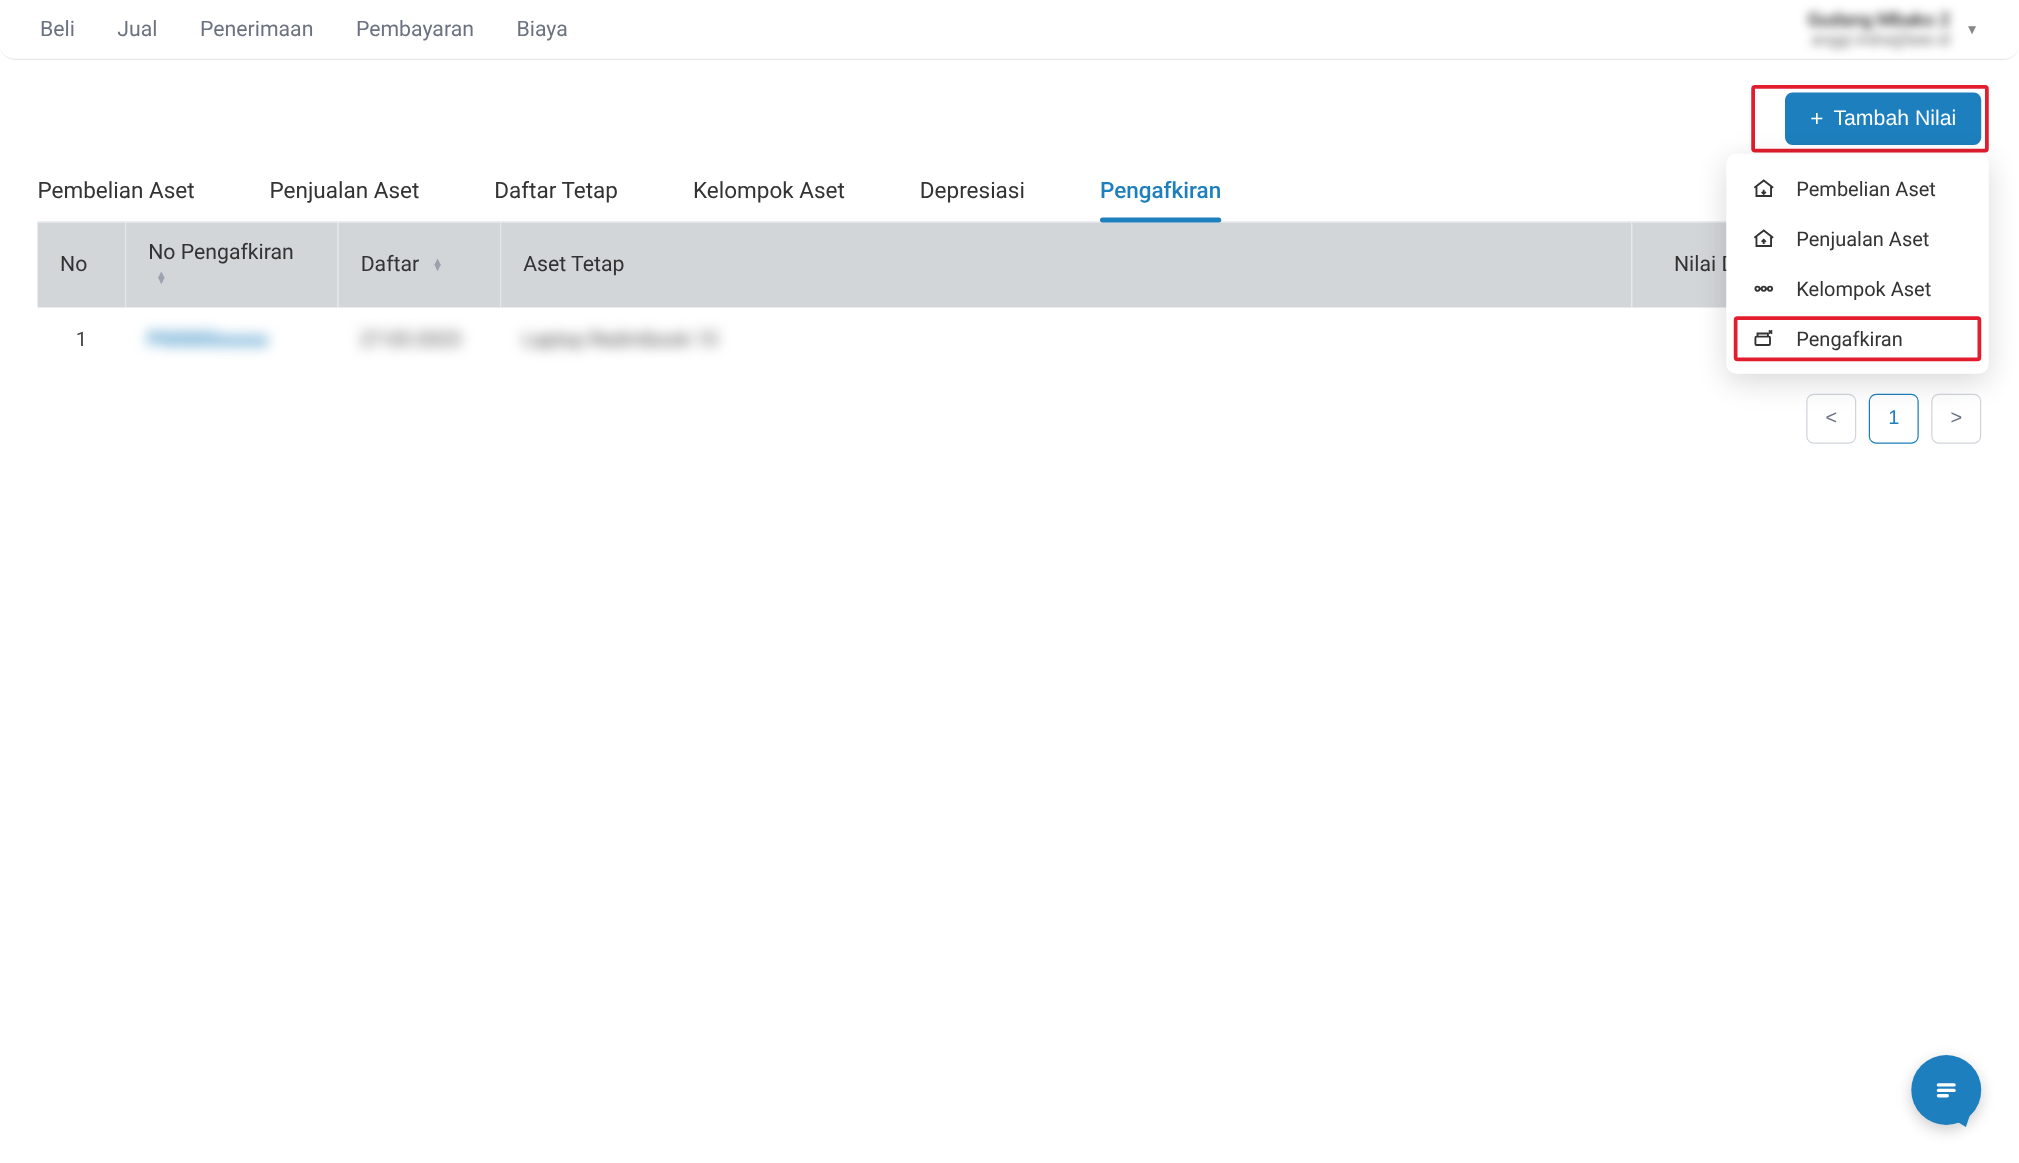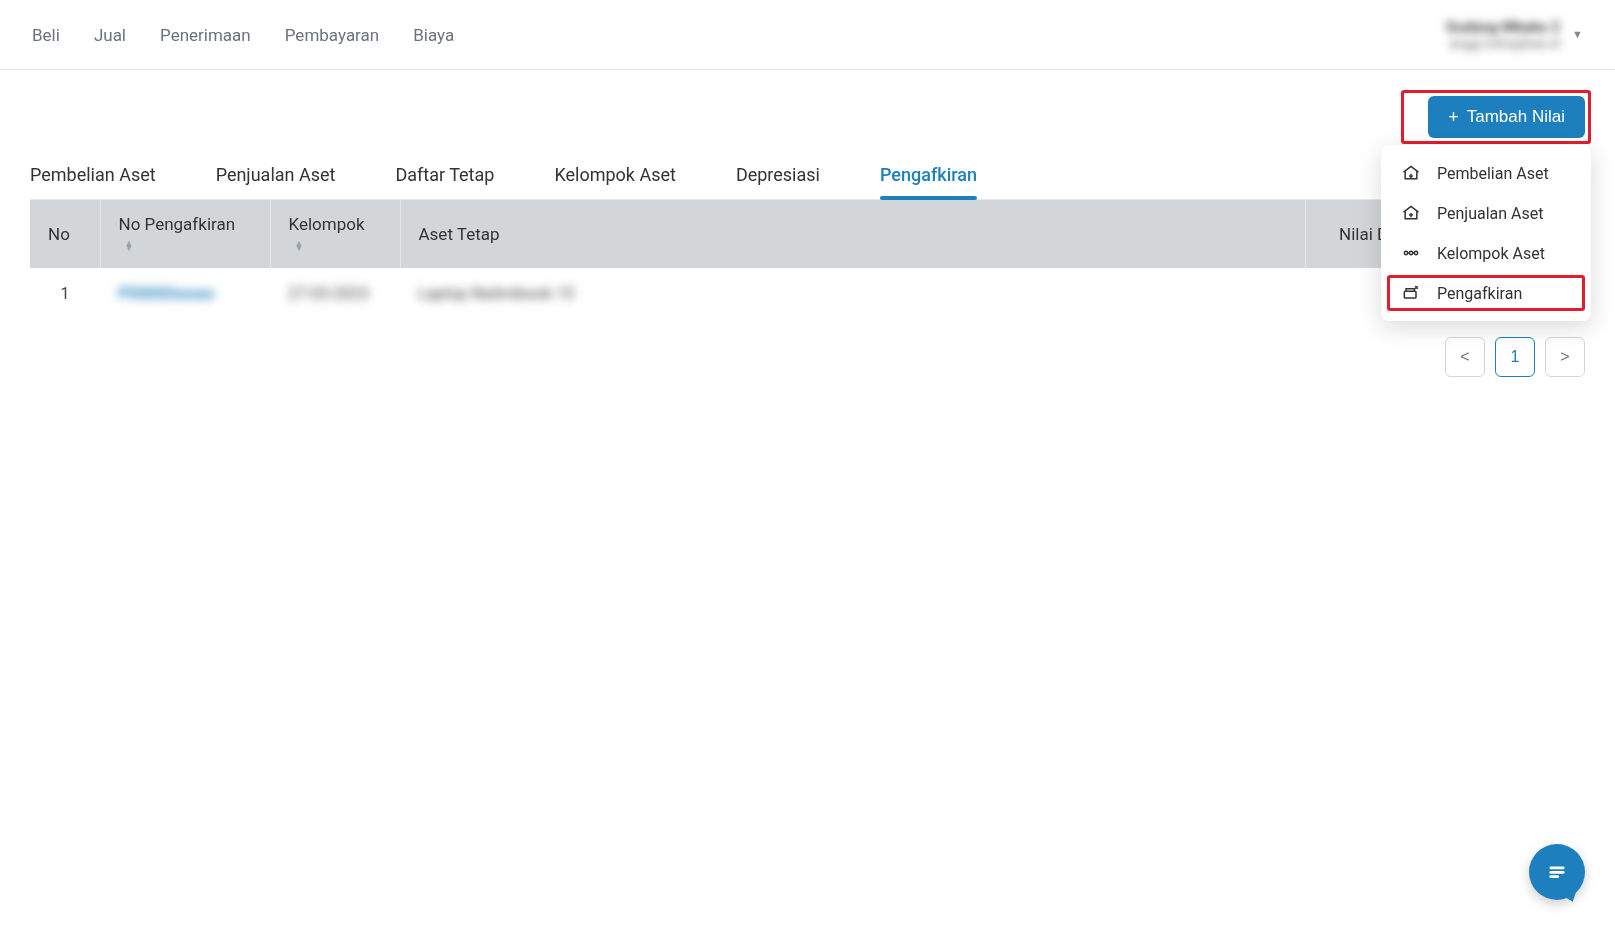--- a/index.html
+++ b/index.html
@@ -1,19 +1,19 @@
 <!DOCTYPE html>
 <html><head>
 <meta charset="utf-8">
 <style>
 * { margin: 0; padding: 0; box-sizing: border-box; }
 body { font-family: -apple-system, BlinkMacSystemFont, "Segoe UI", Roboto, "Helvetica Neue", Arial, sans-serif; background: #fff; color: #333; width: 1615px; height: 930px; overflow: hidden; position: relative; }
 
 
-.topnav { display: flex; align-items: center; justify-content: space-between; padding: 4px 32px; height: 70px; border-bottom: 1px solid #e5e7eb; }
+.topnav { display: flex; align-items: center; justify-content: space-between; padding: 4px 32px; height: 48px; border-bottom: 1px solid #e5e7eb; border-radius: 12px; }
 .topnav-left { display: flex; gap: 34px; }
 .topnav-item { color: #6b7280; font-size: 17px; cursor: pointer; }
 .user-block { display: flex; align-items: center; gap: 12px; }
 .user-text { text-align: right; }
 .user-text .line1 { filter: blur(4px); font-weight: 600; color: #333; font-size: 15px; }
 .user-text .line2 { filter: blur(4px); color: #666; font-size: 13px; }
 .caret { color: #888; font-size: 11px; cursor: pointer; }
 
 
 .page { padding: 30px 30px 0 30px; position: relative; }
@@ -159,21 +159,21 @@
       <tr>
         <th style="width:70px">No</th>
         <th style="width:170px">
           <span>No Pengafkiran</span>
           <span class="sort">
               <span>▲</span>
               <span>▼</span>
             </span>
         </th>
         <th style="width:130px">
-          <span>Kelompok</span>
+          <span>Daftar</span>
           <span class="sort">
               <span>▲</span>
               <span>▼</span>
             </span>
         </th>
         <th>Aset Tetap</th>
         <th class="col-dep" style="width:170px">Nilai Depresiasi</th>
         <th style="width:110px">Aksi</th>
       </tr>
     </thead>

